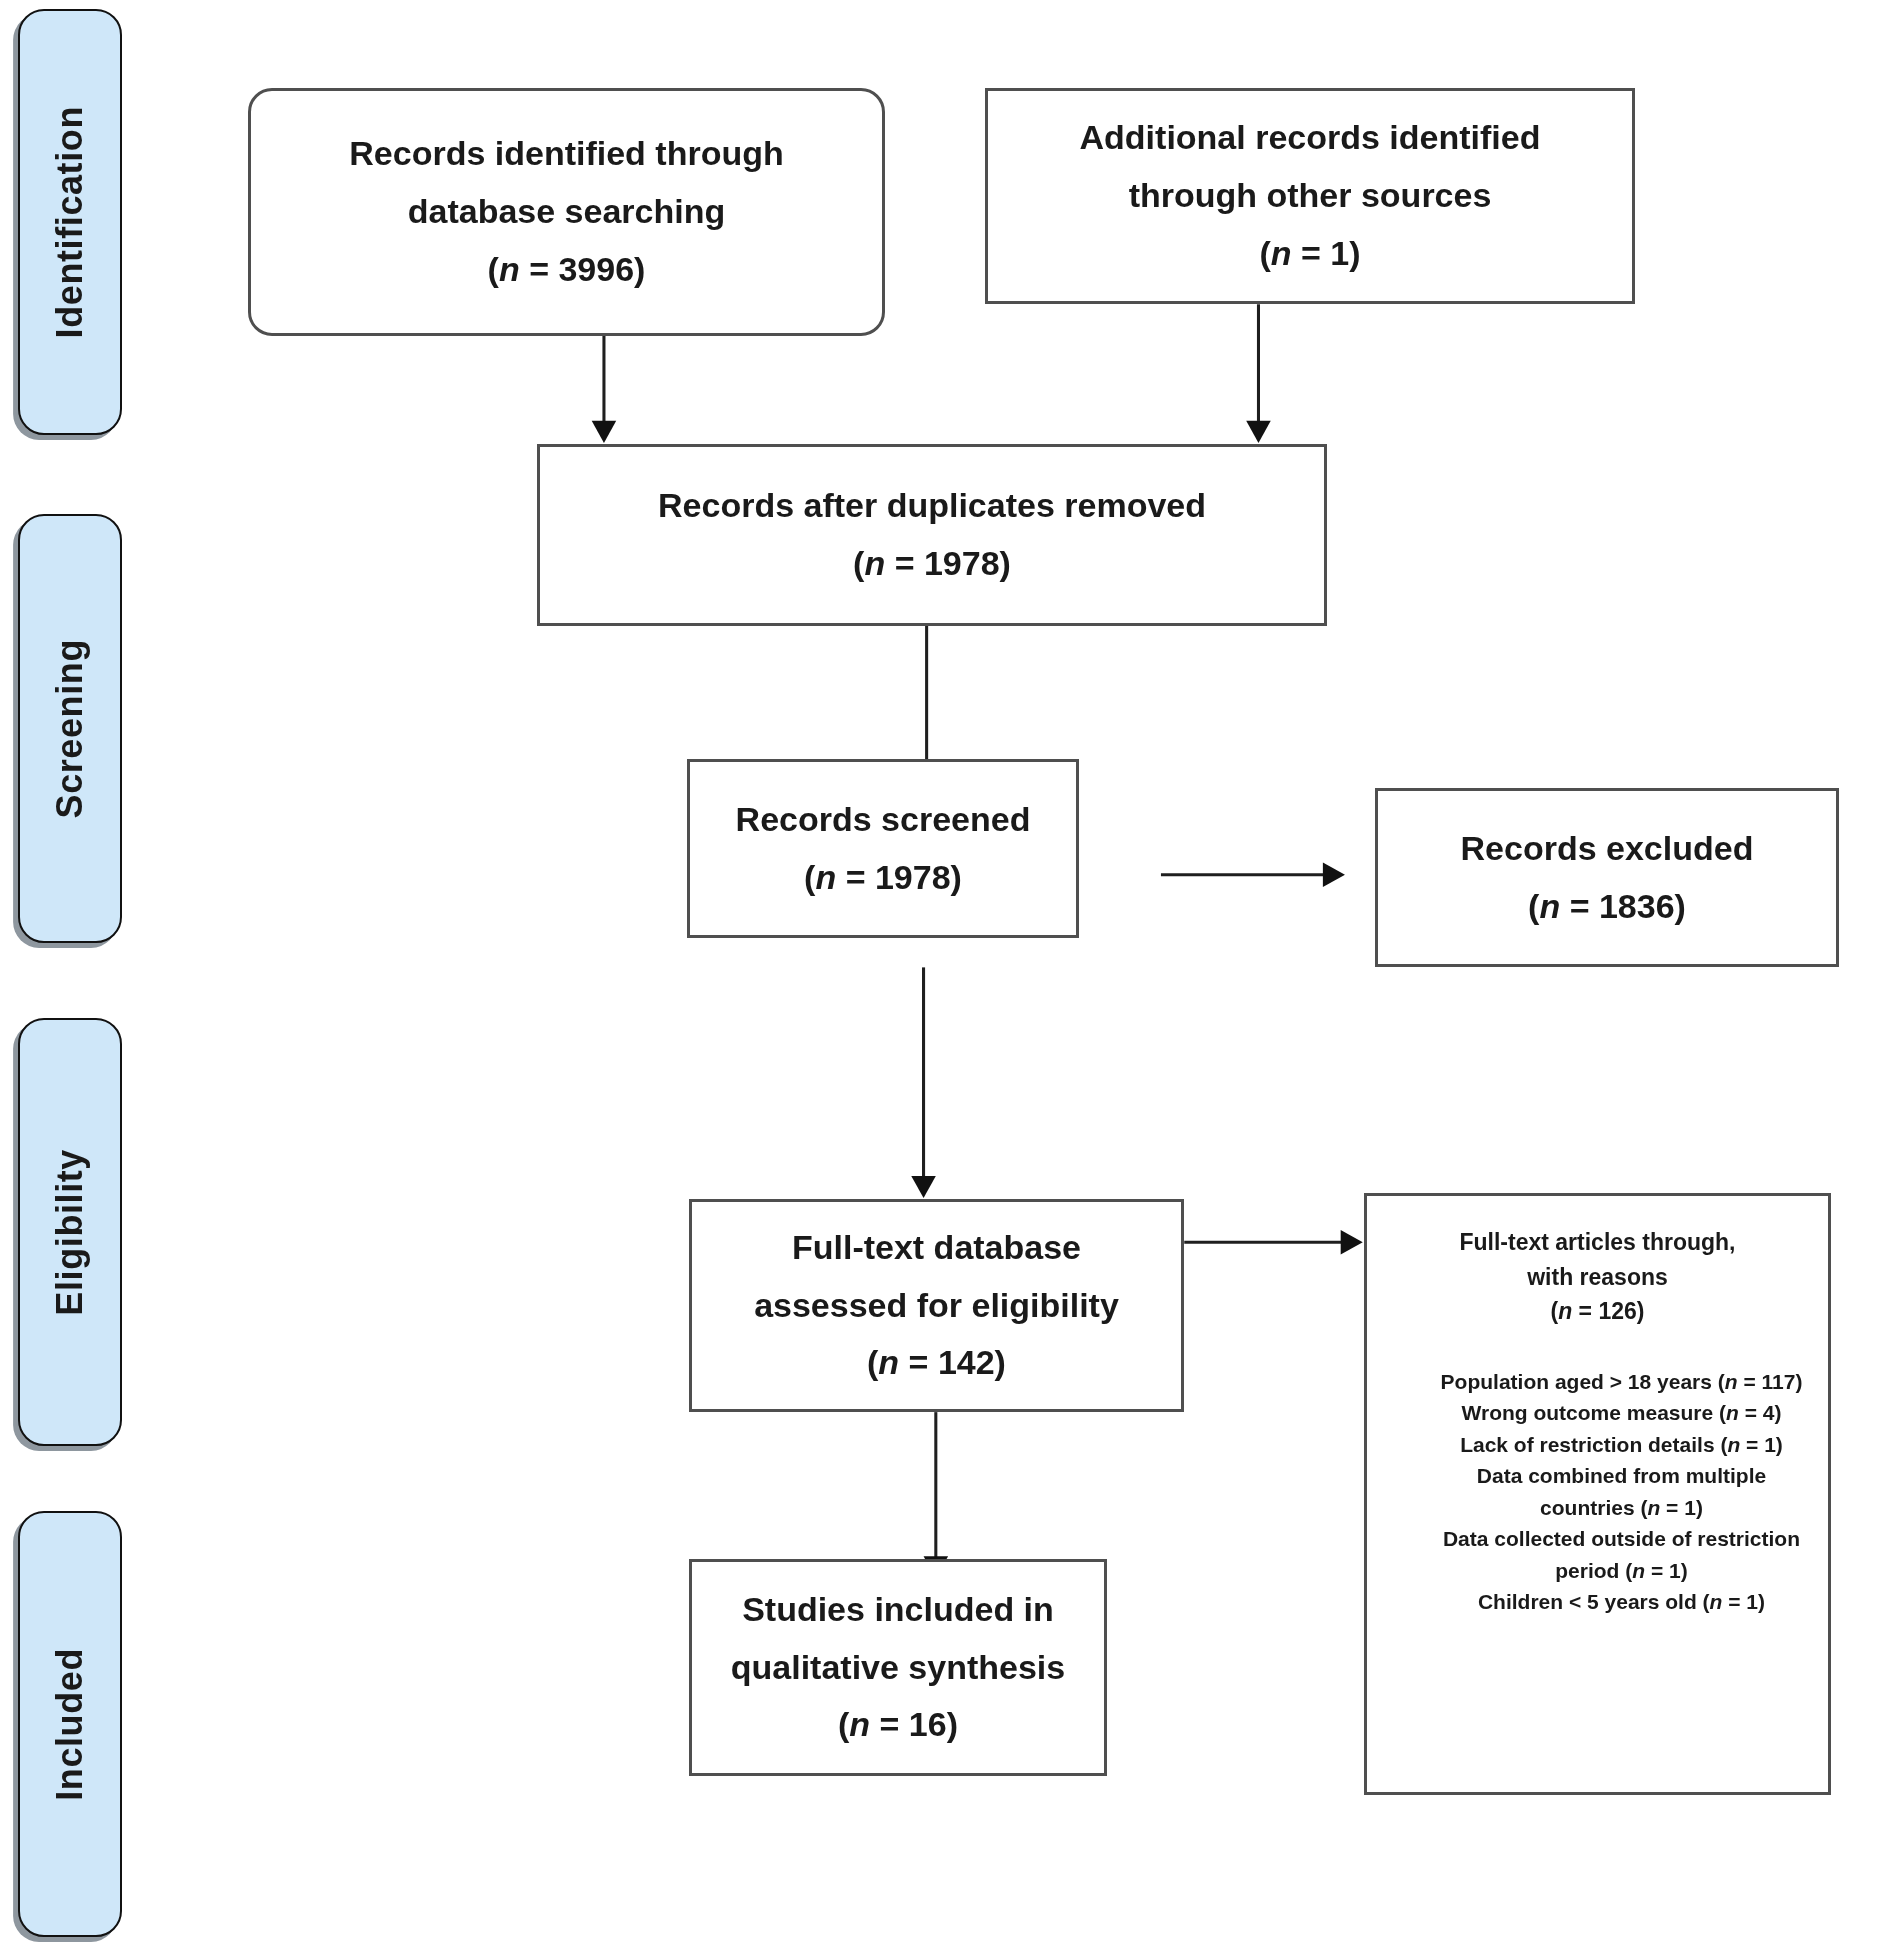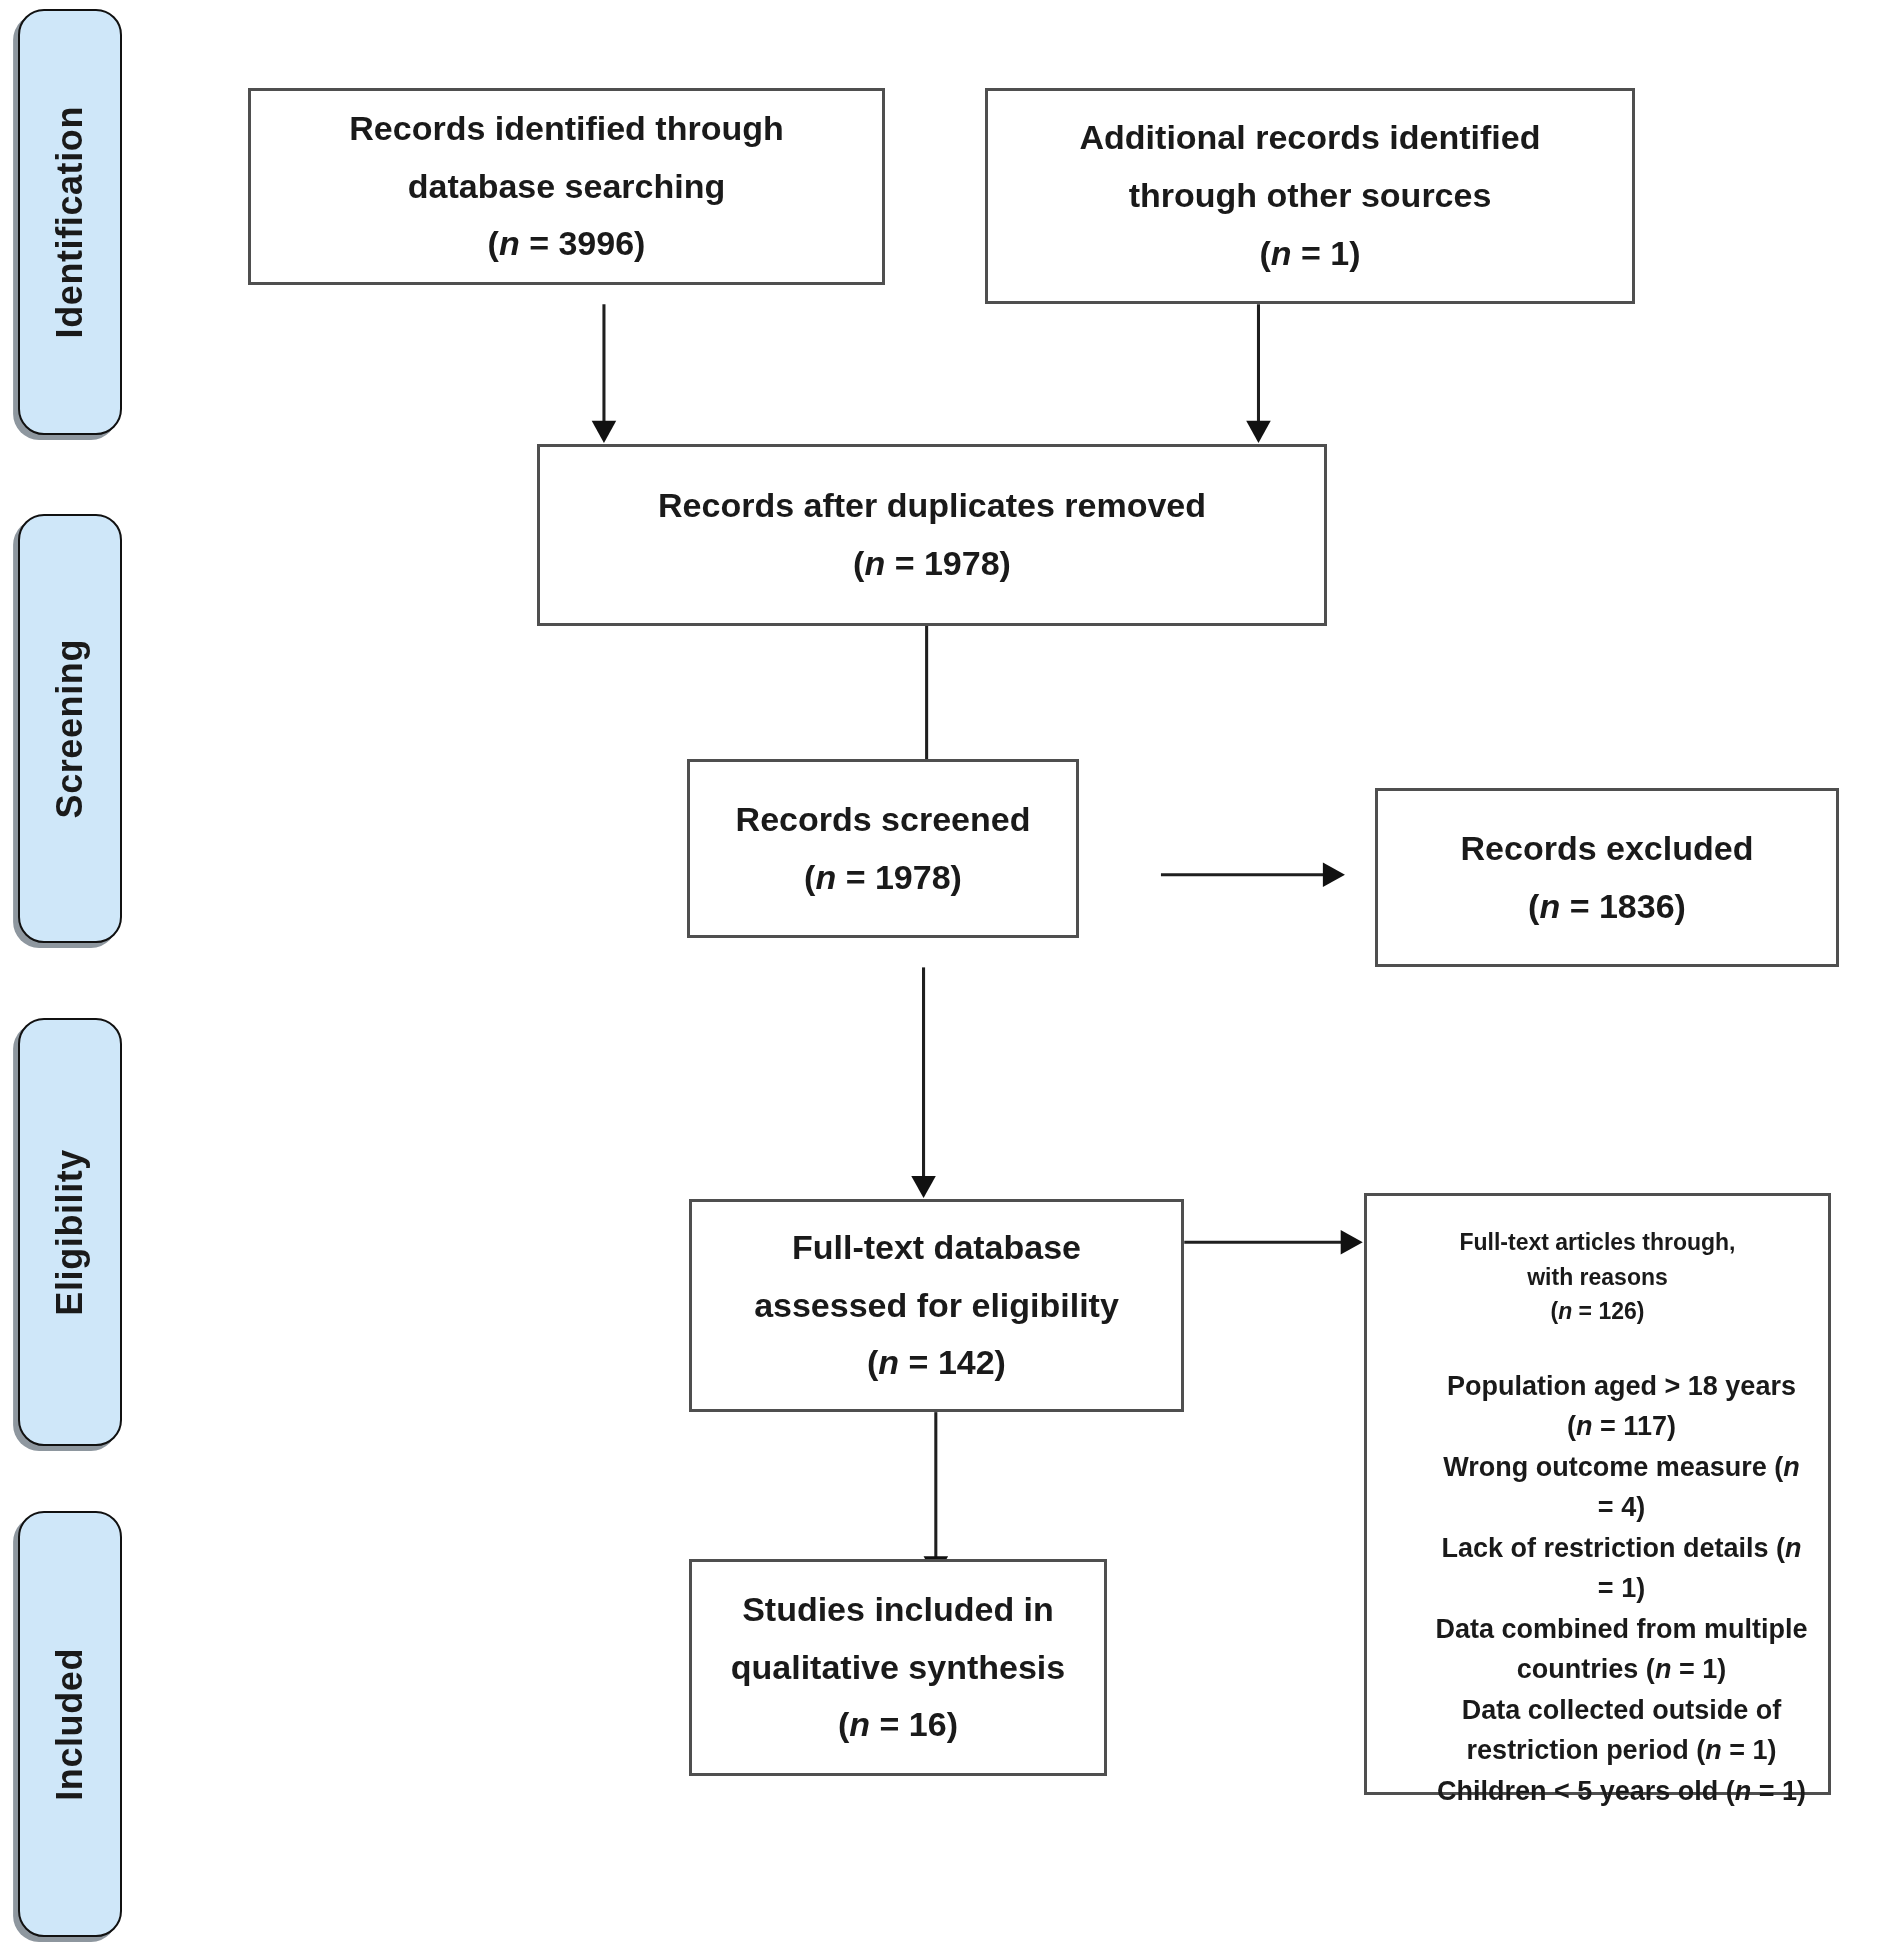--- a/index.html
+++ b/index.html
@@ -46,21 +46,21 @@
   
   .reasons-box{
     justify-content:flex-start;
     padding:29.4px 18.4px 18.4px 18.4px;
   }
   .g-header div{
     font-size:23px;font-weight:700;line-height:1.5;
   }
   .g-reasons{margin-top:37px;}
   .g-reasons div{
-    font-size:27px;font-weight:700;line-height:1.5;margin-left:48px;
+    font-size:21px;font-weight:700;line-height:1.5;margin-left:48px;
   }
   i{font-style:italic;}
   #arrows{position:absolute;left:0;top:0;width:1879px;height:1955px;}
 </style>
 </head>
 <body>
 
 <div id="canvas">
 
   <svg id="arrows" viewBox="0 0 3062 3187" xmlns="http://www.w3.org/2000/svg">
@@ -88,21 +88,21 @@
   <div class="stage" style="top:514px;height:429px;">
     <span>Screening</span>
   </div>
   <div class="stage" style="top:1018px;height:428px;">
     <span>Eligibility</span>
   </div>
   <div class="stage" style="top:1511px;height:426px;">
     <span>Included</span>
   </div>
 
-  <div class="box" style="left:248px;top:88px;width:637px;height:197px;">
+  <div class="box" style="left:248px;top:88px;width:637px;height:248px;border-radius:24px;">
     <div class="line">Records identified through</div>
     <div class="line">database searching</div>
     <div class="line">(<i>n</i> = 3996)</div>
   </div>
 
   <div class="box" style="left:985px;top:88px;width:650px;height:216px;">
     <div class="line">Additional records identified</div>
     <div class="line">through other sources</div>
     <div class="line">(<i>n</i> = 1)</div>
   </div>

